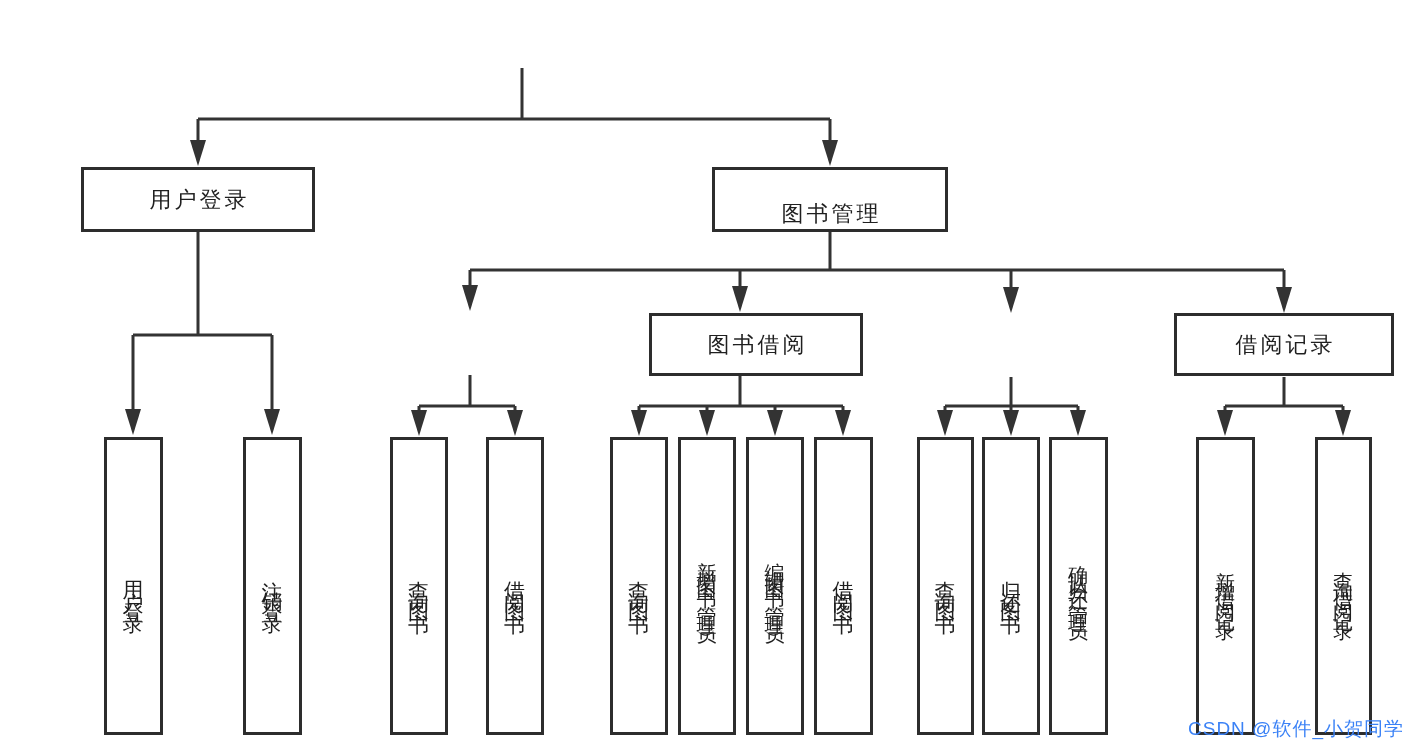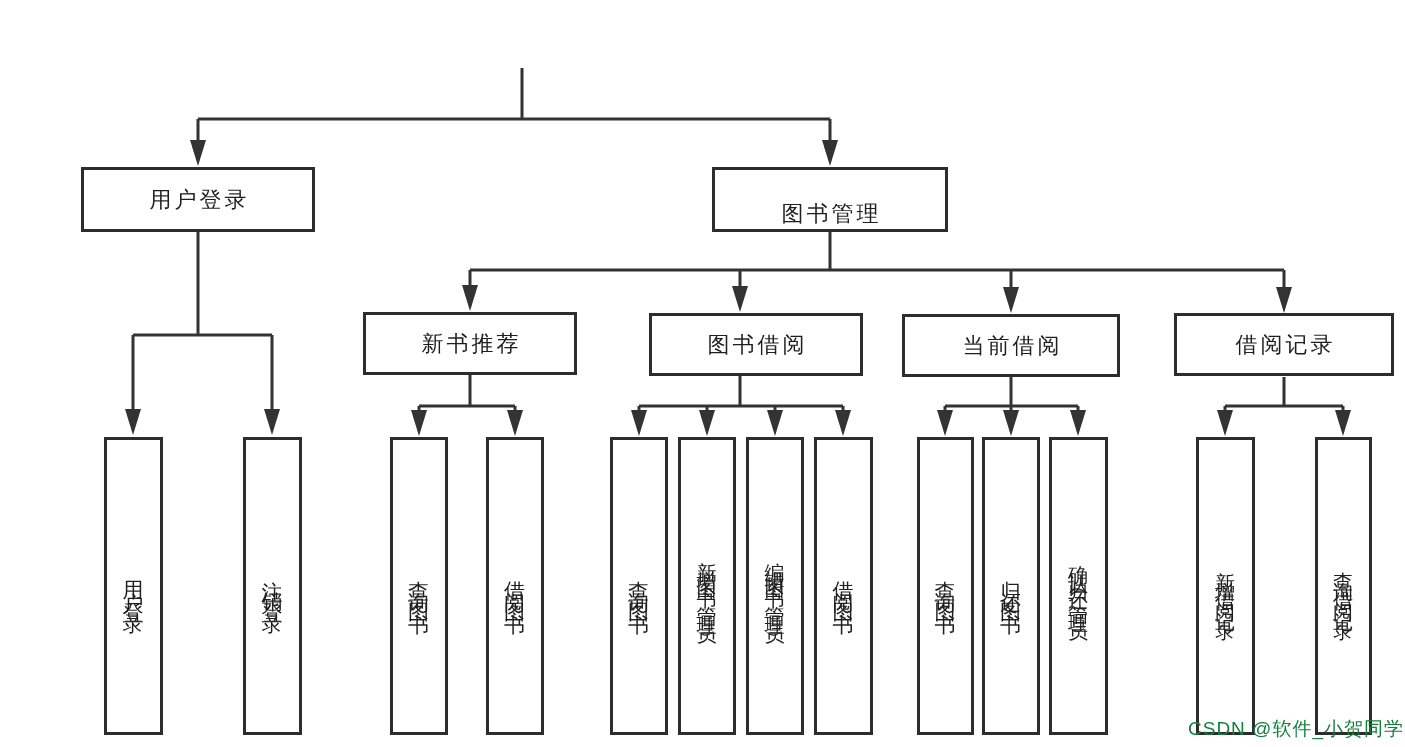--- a/index.html
+++ b/index.html
@@ -50,21 +50,21 @@
     letter-spacing: 11px;
     line-height: 1;
     z-index: 2;
     text-align: center;
   }
   .watermark {
     position: absolute;
     left: 1188px;
     top: 716px;
     font-size: 19px;
-    color: #15803d;
+    color: #3b82f6;
     letter-spacing: 1px;
     z-index: 5;
     white-space: nowrap;
   }
 </style>
 </head>
 <body>
 
 <div class="stage">
 
@@ -108,28 +108,22 @@
   </svg>
 
 
   <div class="hbox" style="left:81px; top:167px; width:234px; height:65px;">
     <span>用户登录</span>
   </div>
   <div class="hbox" style="left:712px; top:167px; width:236px; height:65px;align-items:flex-end;">
     <span>图书管理</span>
   </div>
 
-  <div class="hbox" style="left:363px; top:312px; width:214px; height:63px;">
-    <span>新书推荐</span>
-  </div>
   <div class="hbox" style="left:633px; top:313px; width:214px; height:63px;margin-left:16px;">
     <span>图书借阅</span>
-  </div>
-  <div class="hbox" style="left:902px; top:314px; width:218px; height:63px;">
-    <span>当前借阅</span>
   </div>
   <div class="hbox" style="left:1174px; top:313px; width:220px; height:63px;">
     <span>借阅记录</span>
   </div>
 
   <div class="vbox" style="left:104px; width:59px;">
     <span>用户登录</span>
   </div>
   <div class="vbox" style="left:243px; width:59px;">
     <span>注销登录</span>

